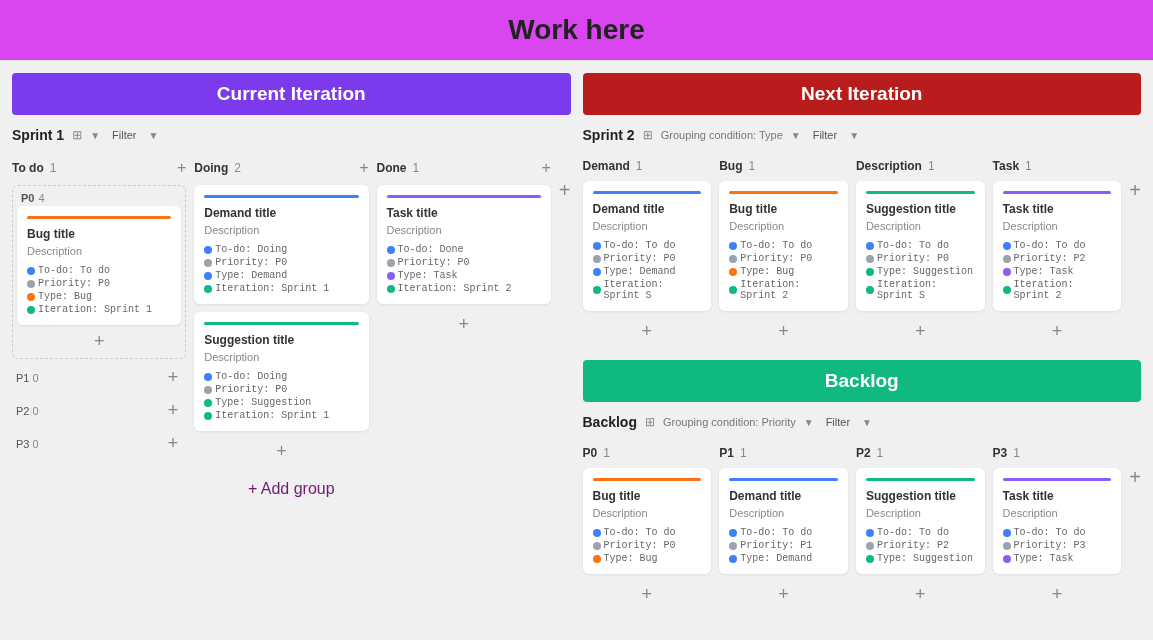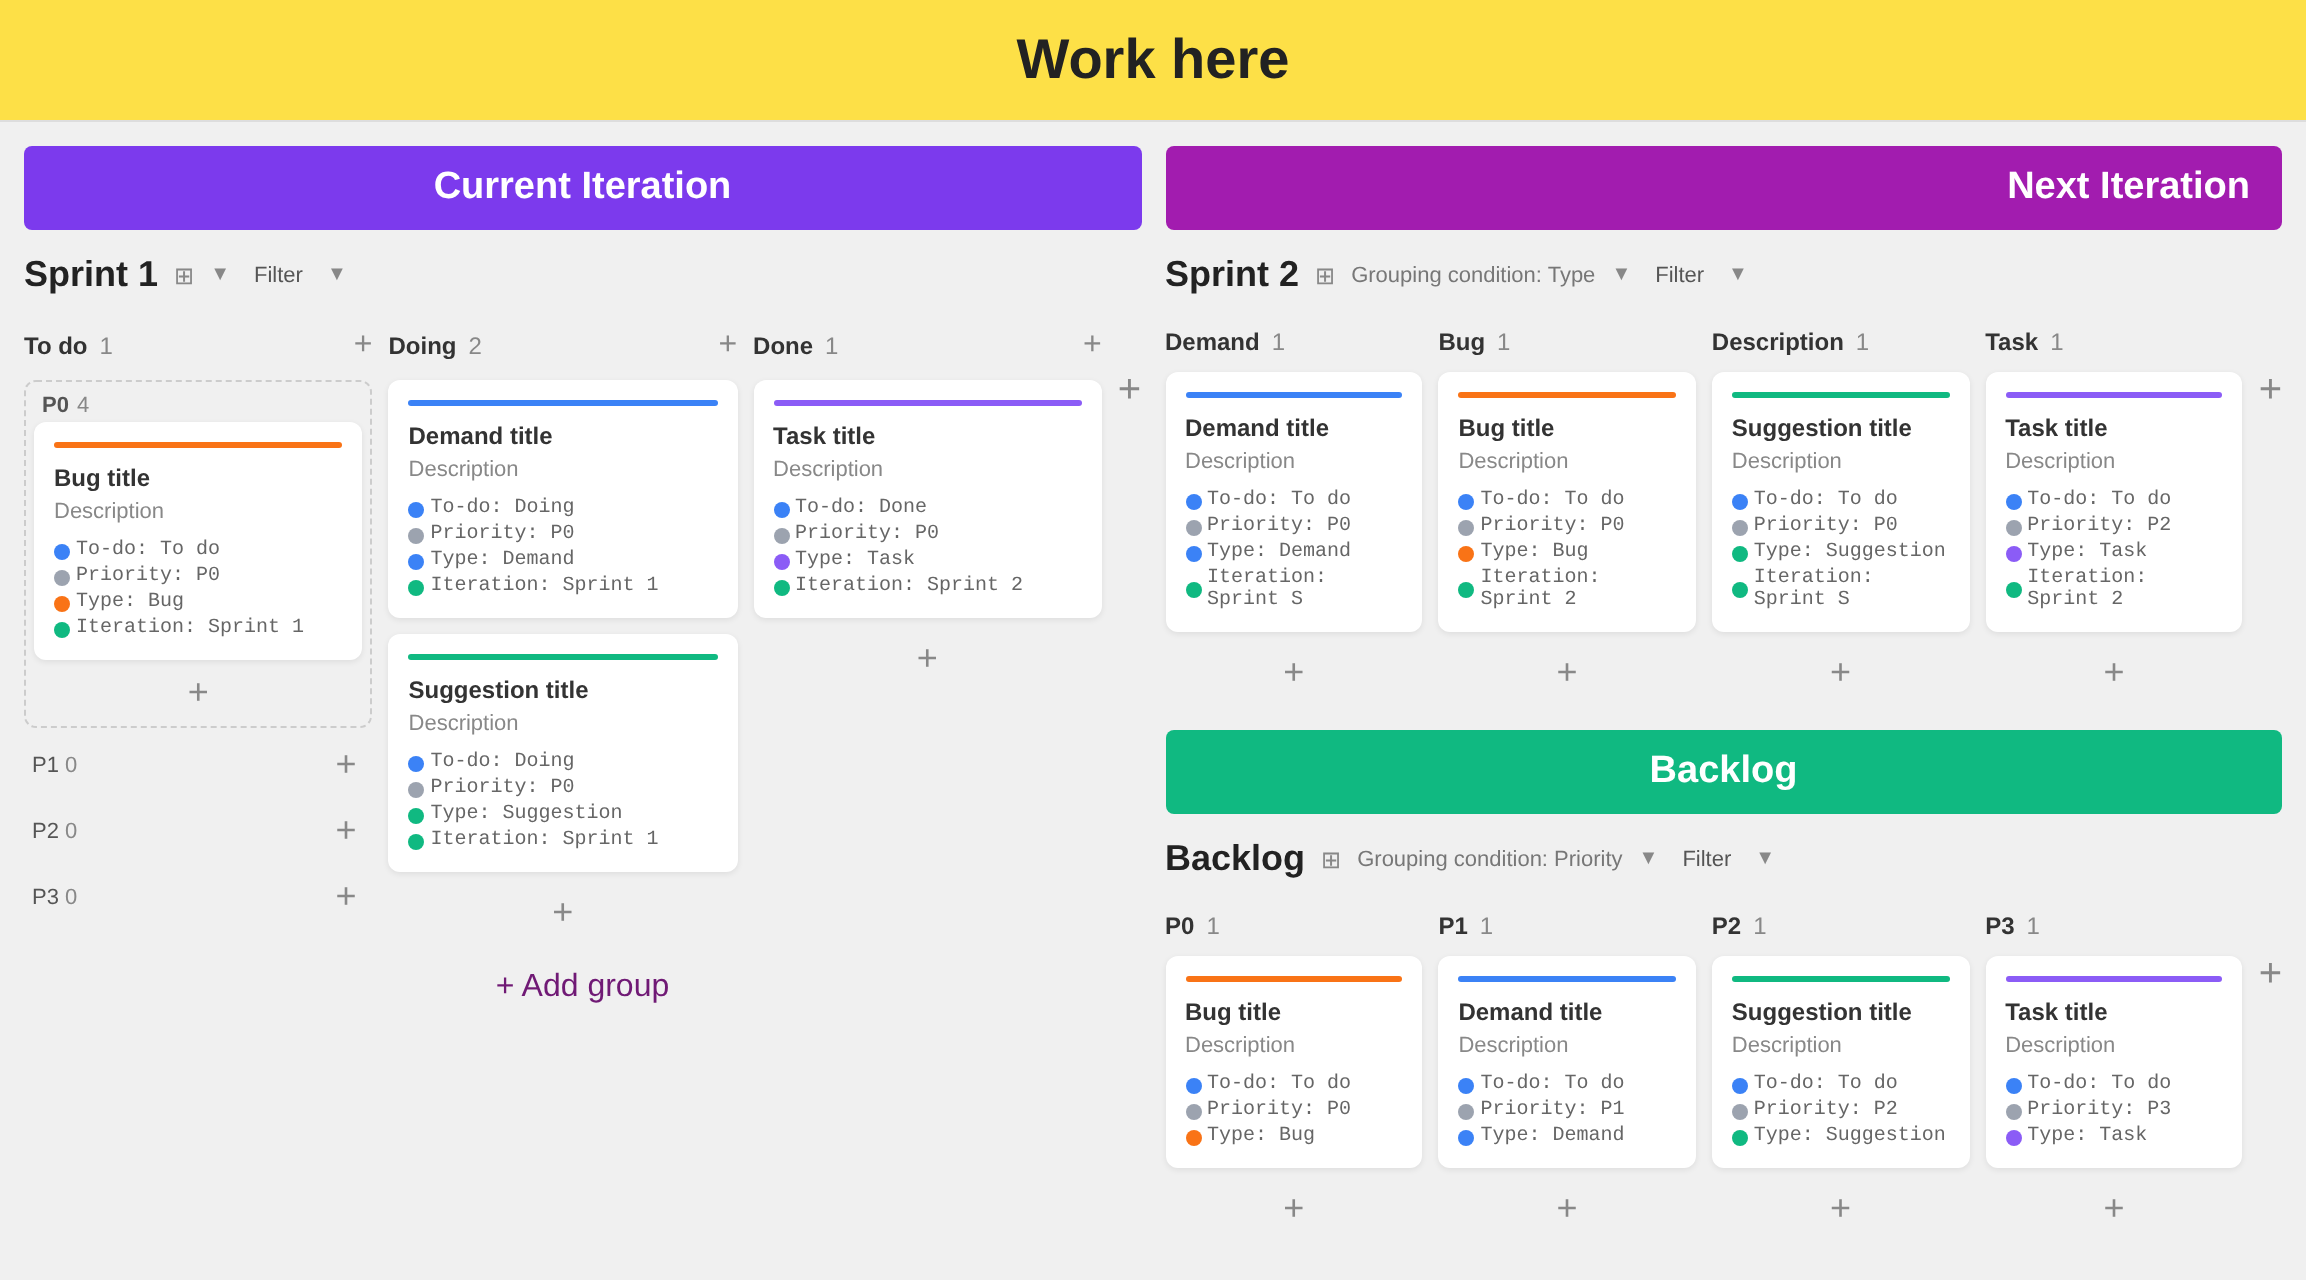--- a/index.html
+++ b/index.html
@@ -1,31 +1,31 @@
 <!DOCTYPE html>
 <html><head>
   <meta charset="utf-8">
   <style>
     * { box-sizing: border-box; margin: 0; padding: 0; }
     body { font-family: -apple-system, BlinkMacSystemFont, 'Segoe UI', sans-serif; background: #f0f0f0; font-size: 12px; color: #333; }
 
-    .page-title-bar { background: #fde047; text-align: center; padding: 14px; border-bottom: 1px solid #ddd; }
+    .page-title-bar { background: #d946ef; text-align: center; padding: 14px; border-bottom: 1px solid #ddd; }
     .page-title { font-size: 28px; font-weight: 600; color: #222; }
 
     .main-content { display: flex; gap: 12px; padding: 12px; height: calc(100vh - 60px); overflow: auto; }
 
     .board-section { flex: 1; display: flex; flex-direction: column; gap: 8px; min-width: 0; }
 
     .section-header { border-radius: 4px; padding: 10px 16px; text-align: center; color: white; font-weight: 600; font-size: 19px; }
     .section-header.purple { background: #7c3aed; }
-    .section-header.blue { background: #a21caf; text-align: right; }
+    .section-header.blue { background: #b91c1c; }
     .section-header.green { background: #10b981; }
 
     .sprint-bar { display: flex; align-items: center; gap: 8px; padding: 4px 0; font-size: 12px; color: #555; }
-    .sprint-name { font-weight: 600; font-size: 18px; color: #222; }
+    .sprint-name { font-weight: 600; font-size: 14px; color: #222; }
     .sprint-meta { font-size: 11px; color: #777; display: flex; align-items: center; gap: 4px; }
     .filter-btn { font-size: 11px; color: #555; background: none; border: none; cursor: pointer; padding: 2px 4px; }
 
     .columns-row { display: flex; gap: 8px; align-items: flex-start; }
 
     .column { flex: 1; display: flex; flex-direction: column; gap: 4px; min-width: 0; }
     .column-header { font-weight: 600; font-size: 12px; color: #333; padding: 4px 0; display: flex; align-items: center; gap: 6px; }
     .column-count { color: #888; font-weight: 400; }
     .add-col-btn { margin-left: auto; color: #888; background: none; border: none; cursor: pointer; font-size: 16px; }
 

